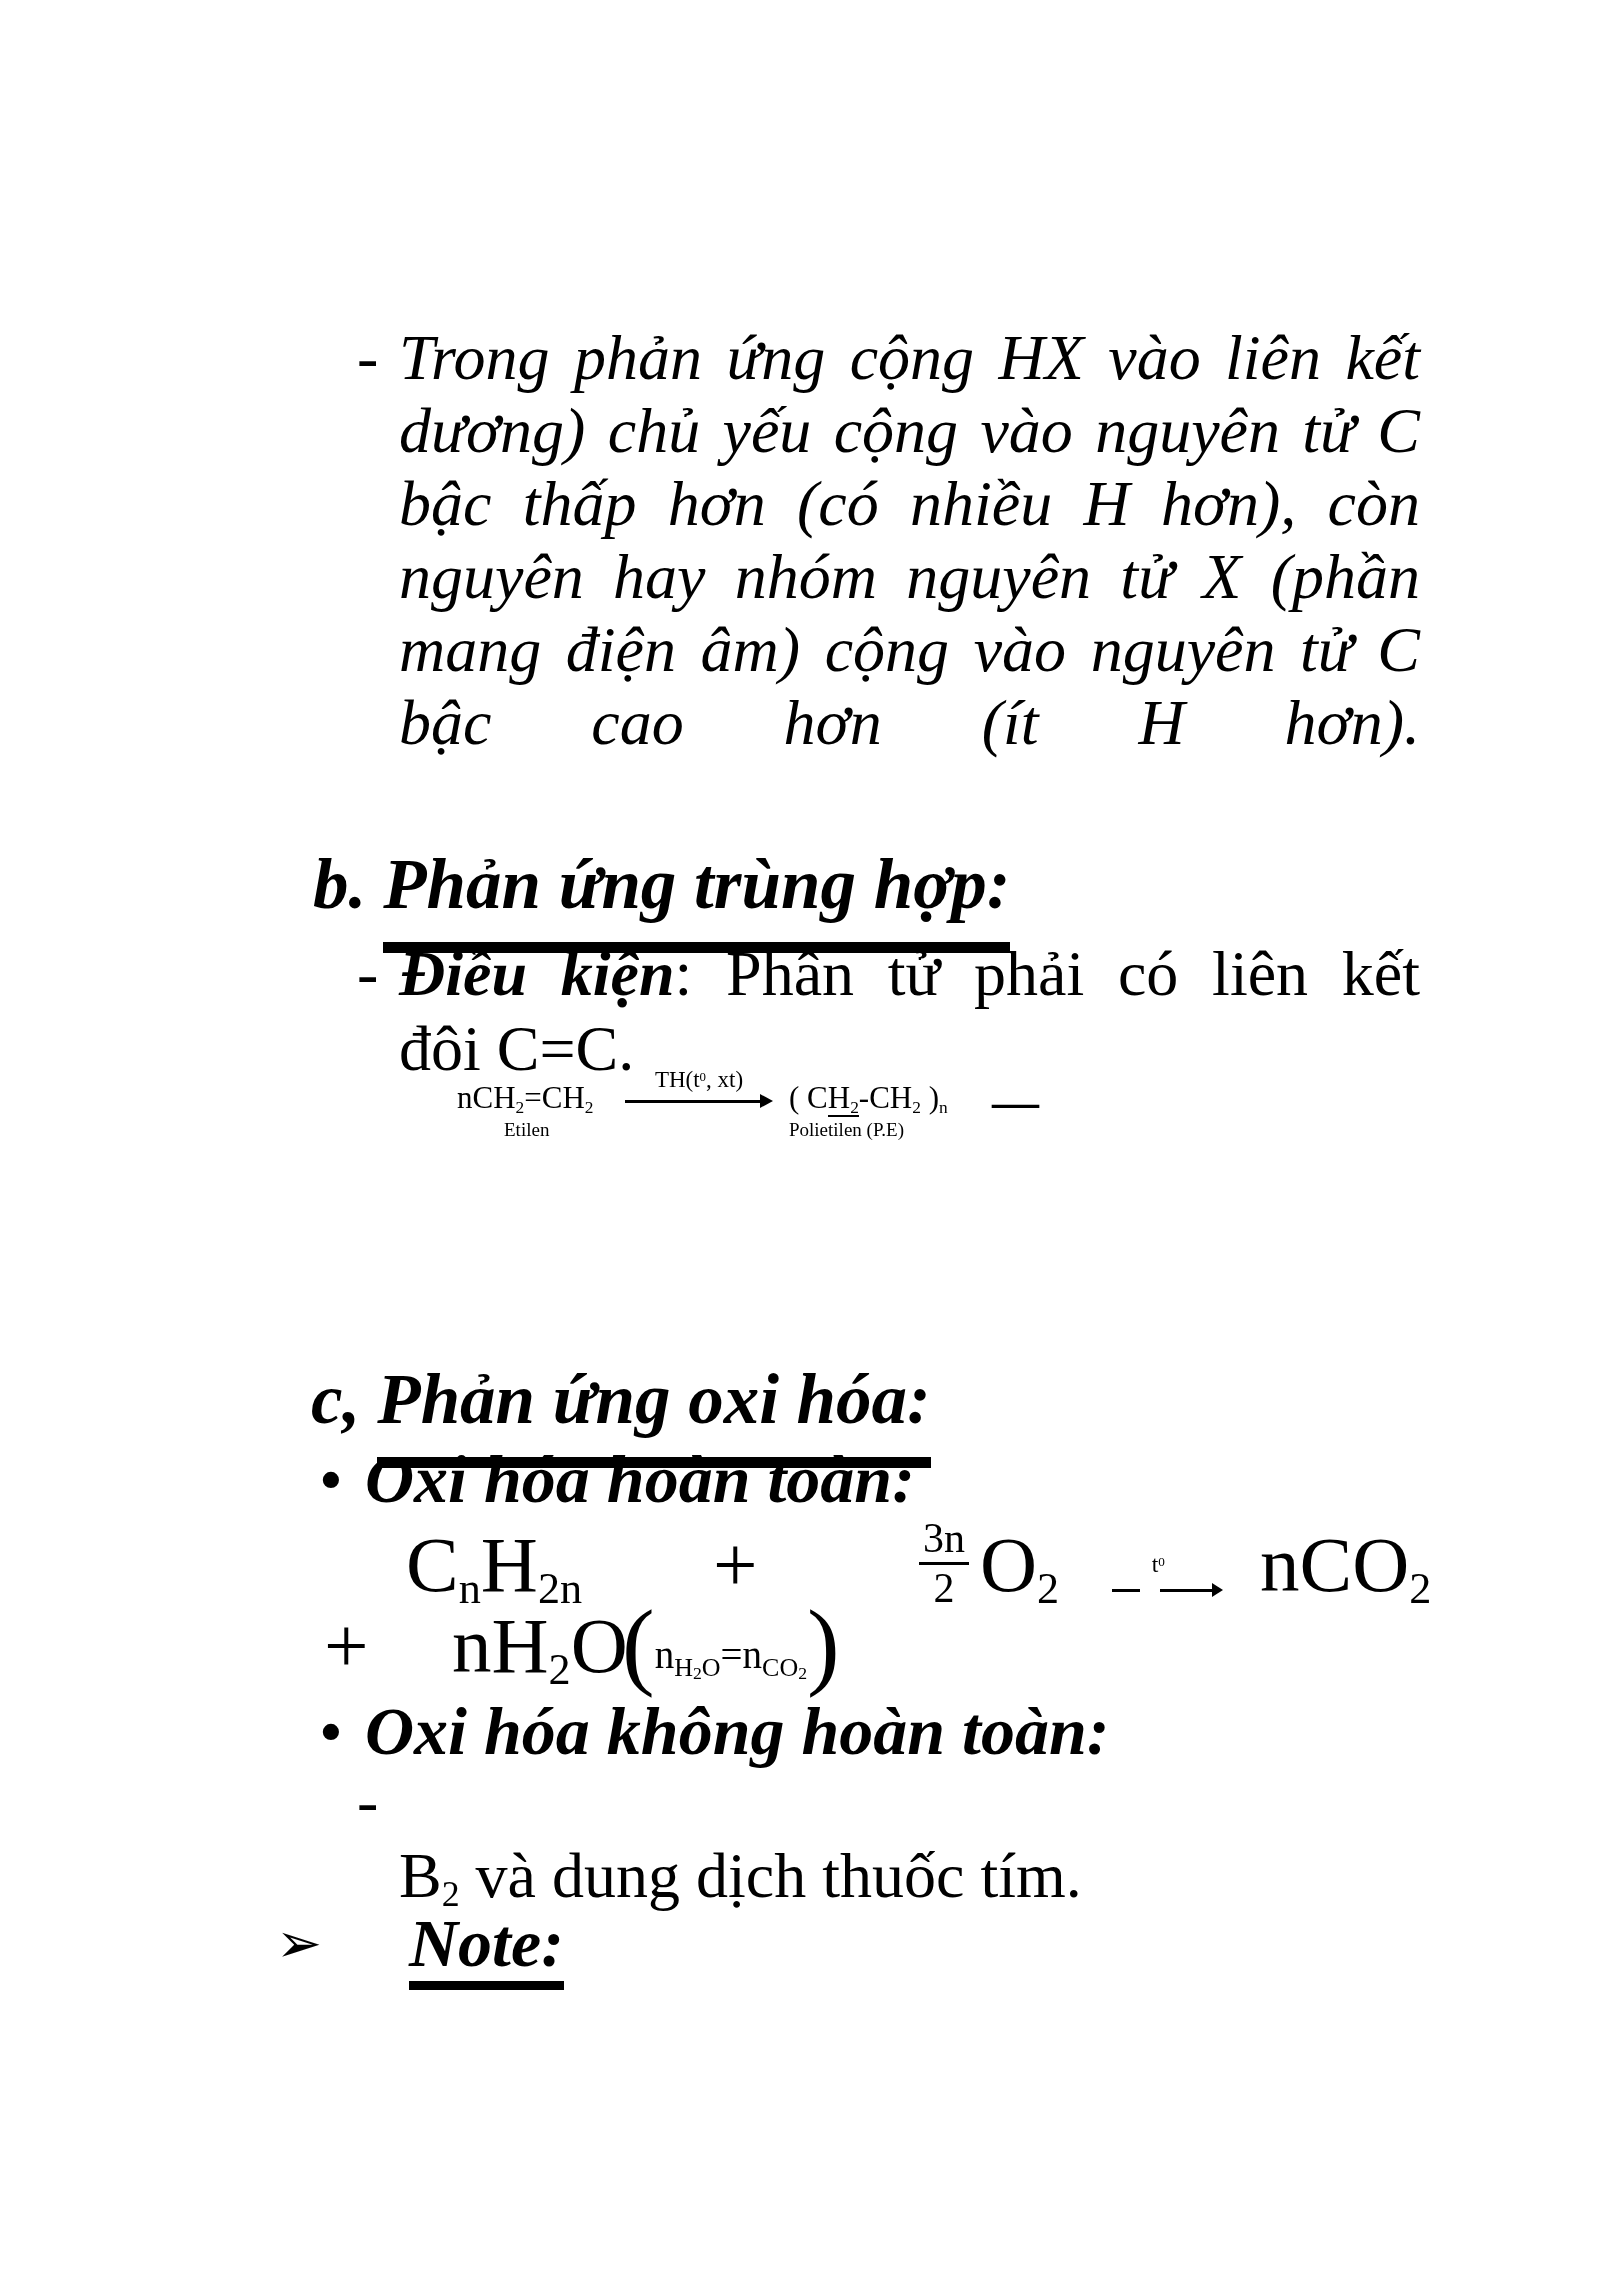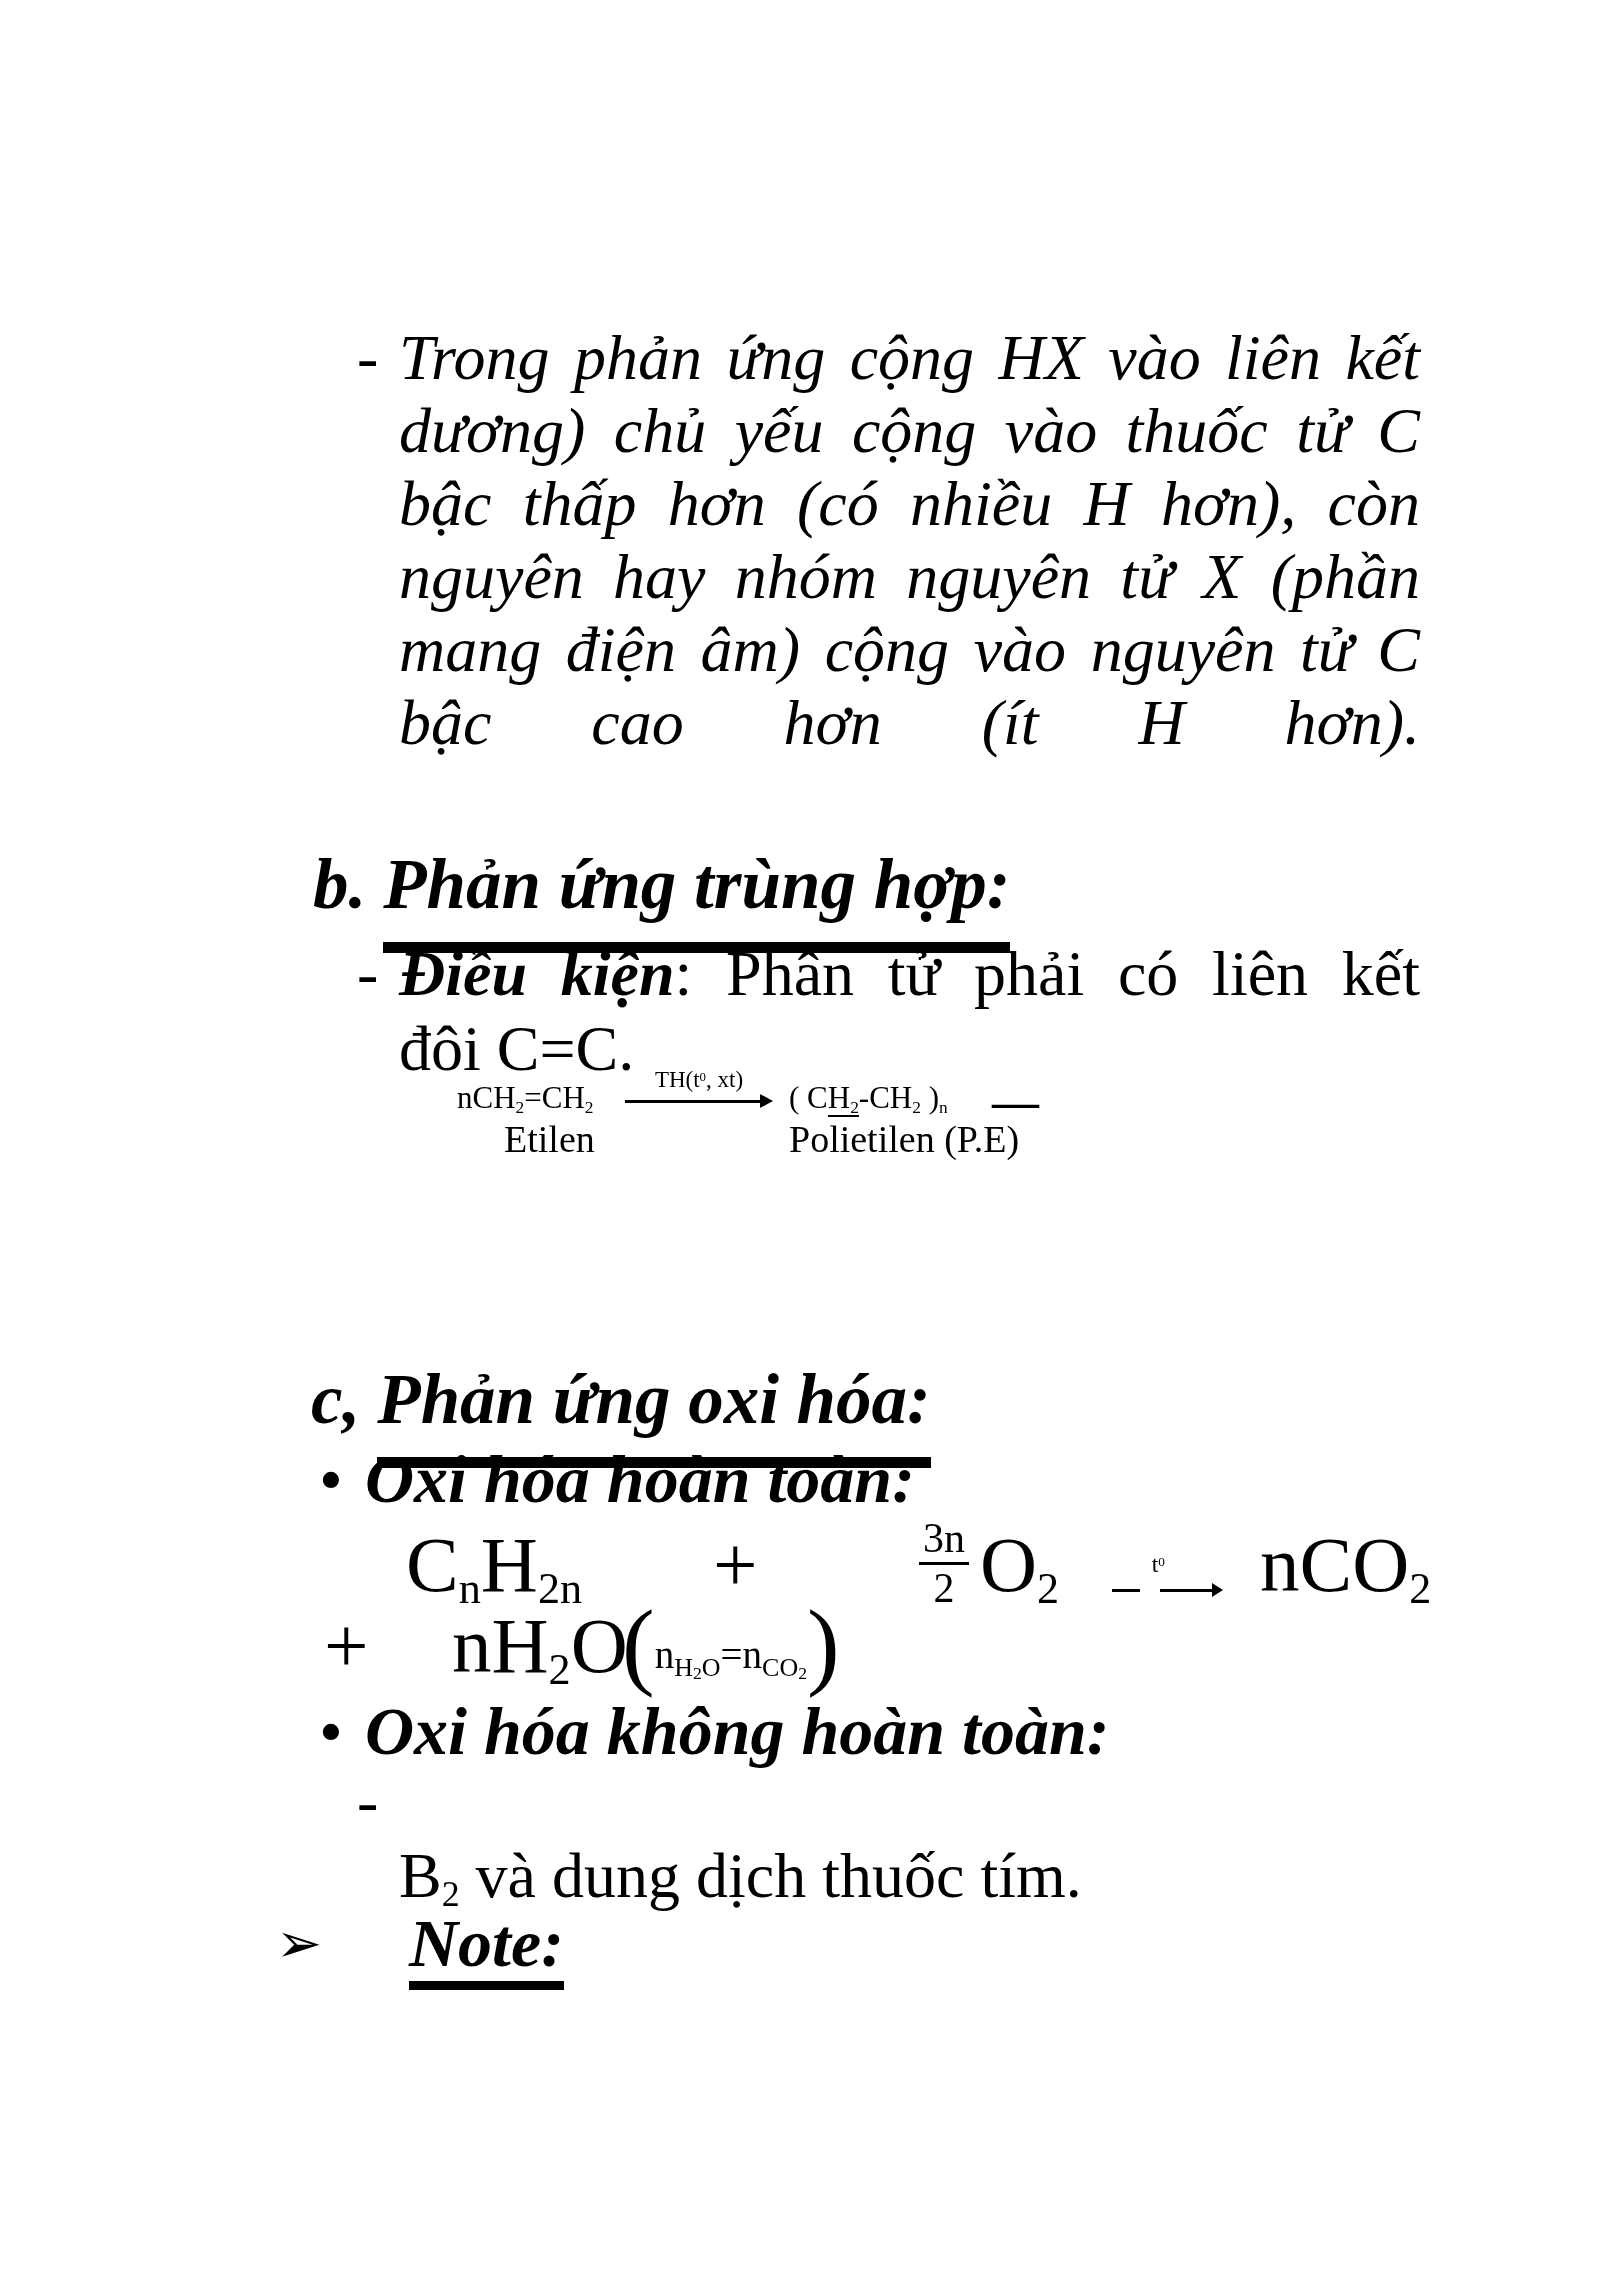--- a/index.html
+++ b/index.html
@@ -16,21 +16,21 @@
   .bd{font-weight:bold;}
   .body-txt{font-size:64px;line-height:73px;}
   .jline{text-align:justify;text-align-last:justify;}
   .jline-last{text-align:left;}
   .para{width:1021px;}
   .heading{font-size:71px;line-height:1;font-weight:bold;font-style:italic;white-space:nowrap;}
   .heading .u{border-bottom:11px solid #000;padding-bottom:19px;margin-left:17px;}
   .sb{font-size:56%;position:relative;top:0.26em;}
   .sp{font-size:56%;position:relative;top:-0.42em;}
   .eq-sm{font-size:31px;line-height:1;white-space:nowrap;}
-  .eq-lbl{font-size:38px;line-height:1;white-space:nowrap;}
+  .eq-lbl{font-size:19px;line-height:1;white-space:nowrap;}
   .uline{border-bottom:2.6px solid #000;}
   .rxn-arrow{position:absolute;}
   .rxn-arrow .lbl{position:absolute;width:100%;text-align:center;line-height:1;}
   .rxn-arrow .ln{position:absolute;left:0;right:9.2px;background:#000;}
   .rxn-arrow .hd{position:absolute;width:0;height:0;}
   .eq-big{font-size:79px;line-height:1;white-space:nowrap;}
   .frac{display:inline-block;text-align:center;font-size:42px;line-height:1;}
   .frac .num{display:block;padding:0 3.9px 2.6px 3.9px;border-bottom:3.3px solid #000;}
   .frac .den{display:block;padding-top:2.6px;}
   .paren-grp{display:flex;align-items:center;line-height:1;}
@@ -46,21 +46,21 @@
   .emdash{font-size:47px;line-height:1;font-weight:bold;}
 </style>
 </head>
 <body>
 
 <div class="page">
 
   <span class="abs it dash-b" style="left:357px;top:321px;">-</span>
   <div class="abs it body-txt para" style="left:399px;top:321px;">
     <div class="jline">Trong phản ứng cộng HX vào liên kết</div>
-    <div class="jline">dương) chủ yếu cộng vào thuốc tử C</div>
+    <div class="jline">dương) chủ yếu cộng vào nguyên tử C</div>
     <div class="jline">bậc thấp hơn (có nhiều H hơn), còn</div>
     <div class="jline">nguyên hay nhóm nguyên tử X (phần</div>
     <div class="jline">mang điện âm) cộng vào nguyên tử C</div>
     <div class="jline jline-last">bậc cao hơn (ít H hơn).</div>
   </div>
 
   <div class="abs heading" style="left:313px;top:849px;"><span>b.</span><span class="u">Phản ứng trùng hợp:</span></div>
 
   <span class="abs dash-b" style="left:357px;top:937px;">-</span>
   <div class="abs body-txt para jline" style="left:399px;top:937px;"><span class="bd it">Điều kiện</span><span>:</span>

